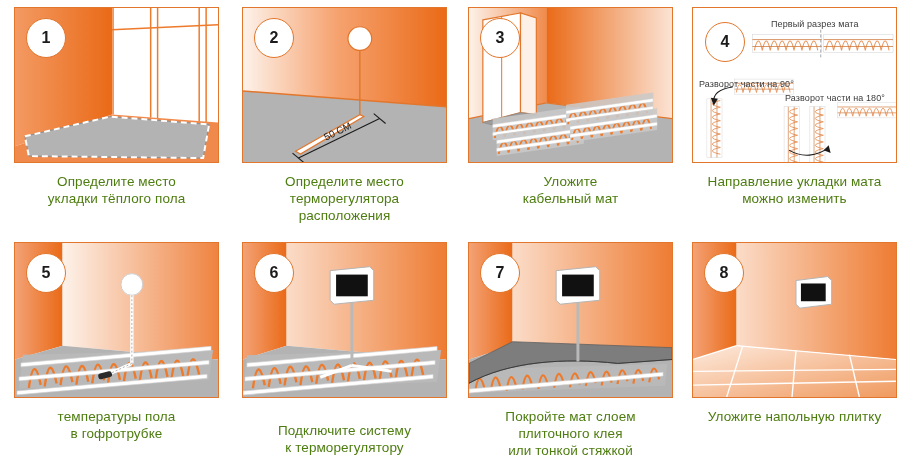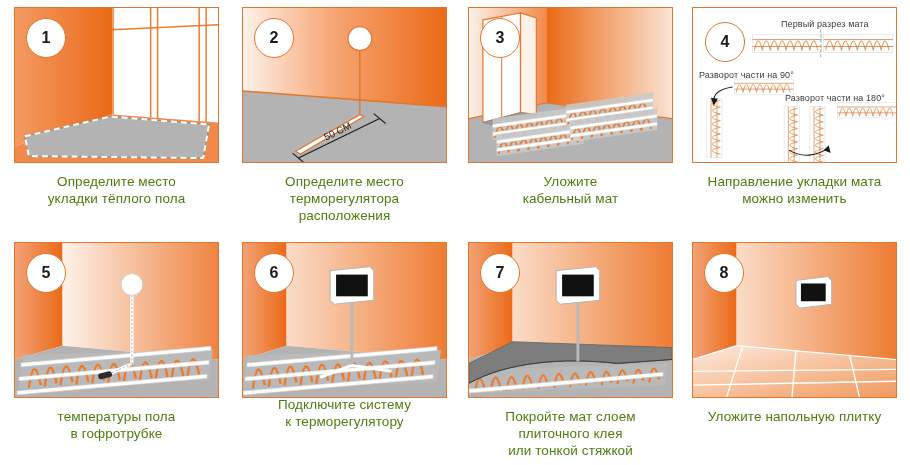--- a/index.html
+++ b/index.html
@@ -230,22 +230,22 @@
           <g transform="translate(118,100)">
               <use href="#matV" transform="scale(0.85,0.85)"></use>
             </g>
           <g transform="translate(146,96)">
               <use href="#matH" transform="scale(0.85,0.85)"></use>
             </g>
           <path d="M97,144 C110,152 126,150 136,142" fill="none" stroke="#1b1b1b" stroke-width="1.1"></path>
           <polygon points="137,139 139,147 132,144" fill="#1b1b1b"></polygon>
         </svg>
       </div>
-      <div class="mat-label" style="left:88px;top:11px;">Первый разрез мата</div>
-      <div class="mat-label" style="left:6px;top:62px;">Разворот части на 90°</div>
+      <div class="mat-label" style="left:78px;top:11px;">Первый разрез мата</div>
+      <div class="mat-label" style="left:6px;top:71px;">Разворот части на 90°</div>
       <div class="mat-label" style="left:92px;top:85px;">Разворот части на 180°</div>
       <div class="badge">4</div>
     </div>
     <div class="caption" style="top:166px;">
       <div>Направление укладки мата</div>
       <div>можно изменить</div>
     </div>
   </div>
 
   <div class="step" style="left:14px;top:242px;width:205px;">
@@ -330,21 +330,21 @@
           <line x1="110" y1="124" x2="150" y2="130" stroke="#ffffff" stroke-width="3"></line>
 
           <g>
             <polygon points="88,28 128,24 132,28 132,58 92,62 88,58" fill="#ffffff" stroke="#b4b4b4" stroke-width="1"></polygon>
             <rect x="94" y="32" width="32" height="22" fill="#111111"></rect>
           </g>
         </svg>
       </div>
       <div class="badge">6</div>
     </div>
-    <div class="caption" style="top:154px;">
+    <div class="caption" style="top:180px;">
       <div>Подключите систему</div>
       <div>к терморегулятору</div>
     </div>
   </div>
 
   <div class="step" style="left:468px;top:242px;width:205px;">
     <div class="frame" style="width:205px;height:156px;">
       <div class="scene">
         <svg class="svg-scene" viewBox="0 0 205 156" preserveAspectRatio="none">
           <defs>

